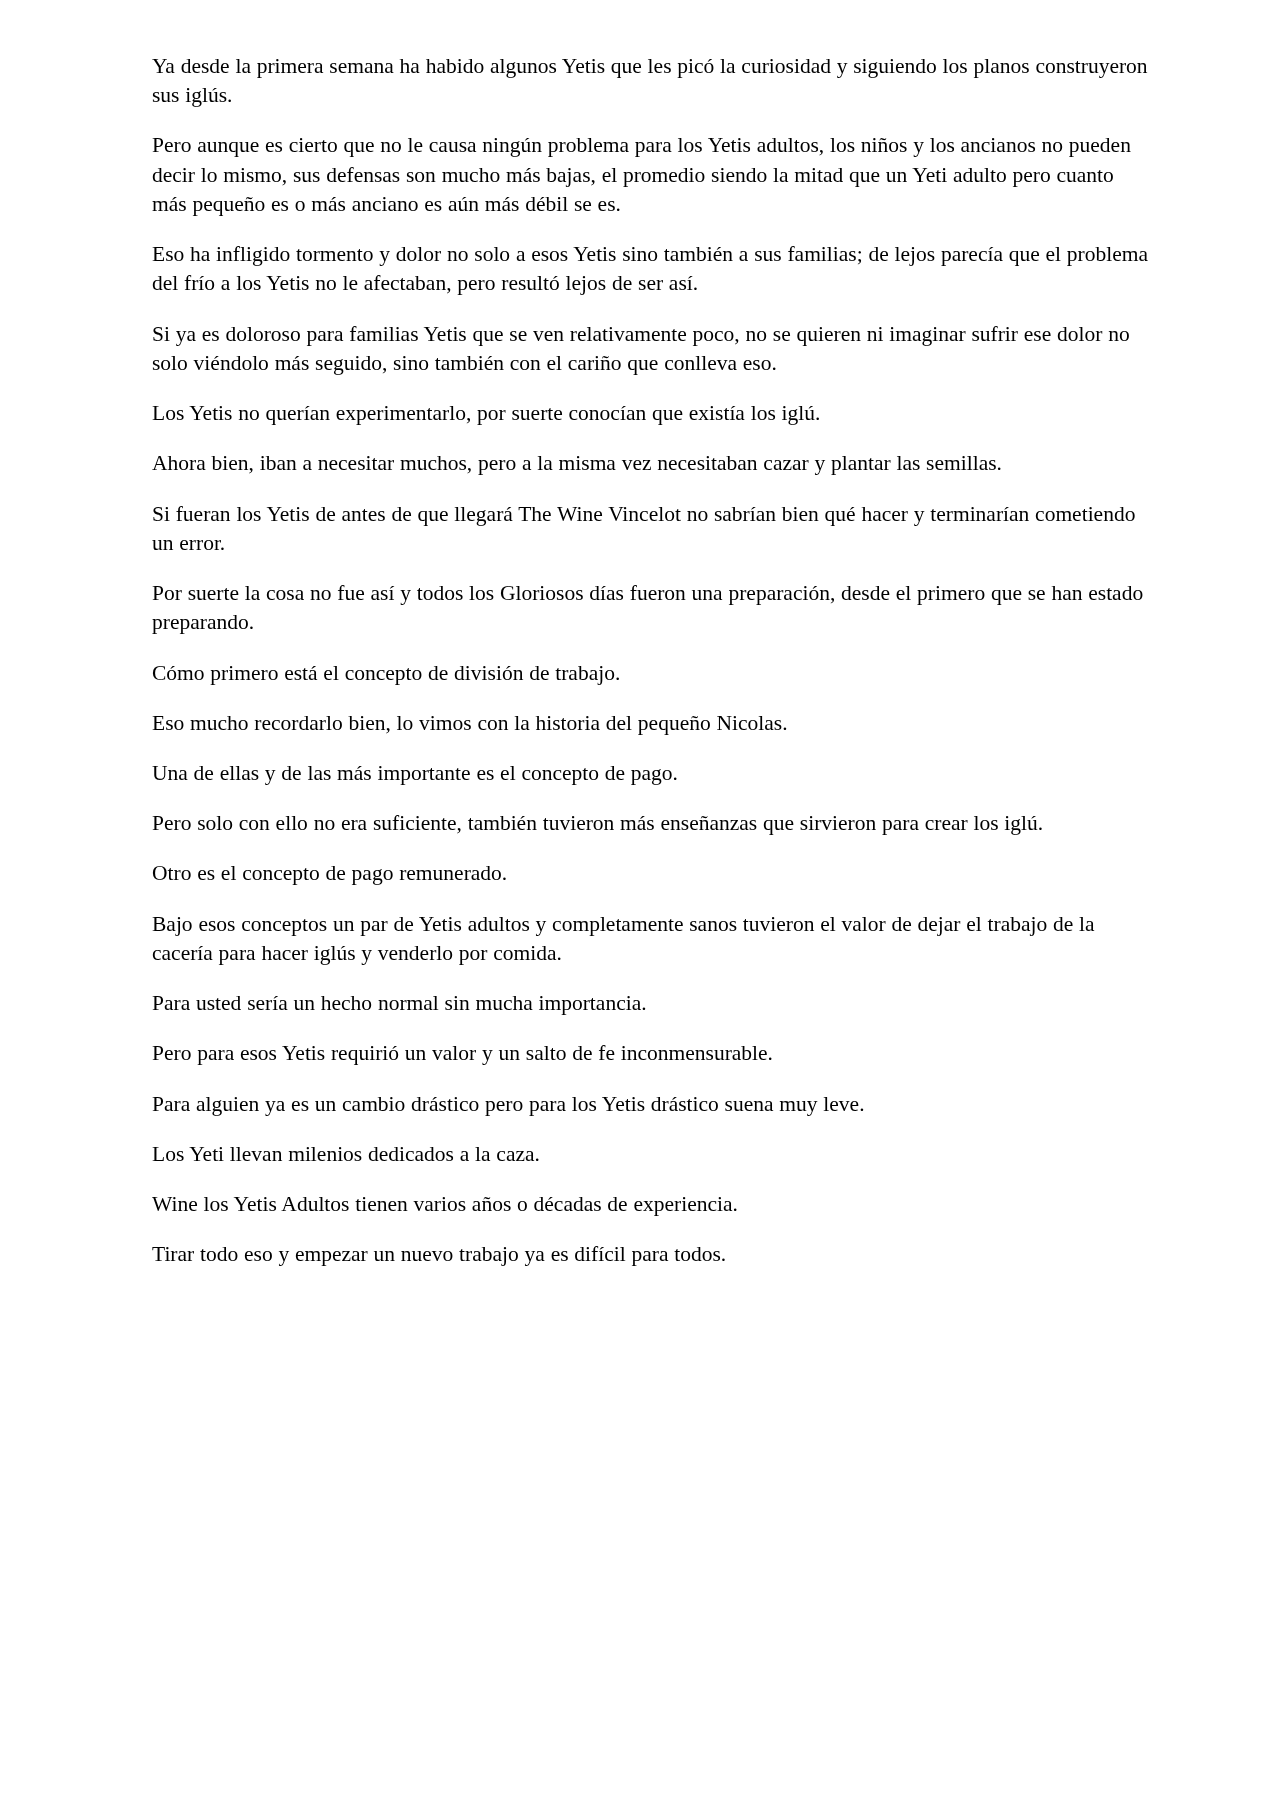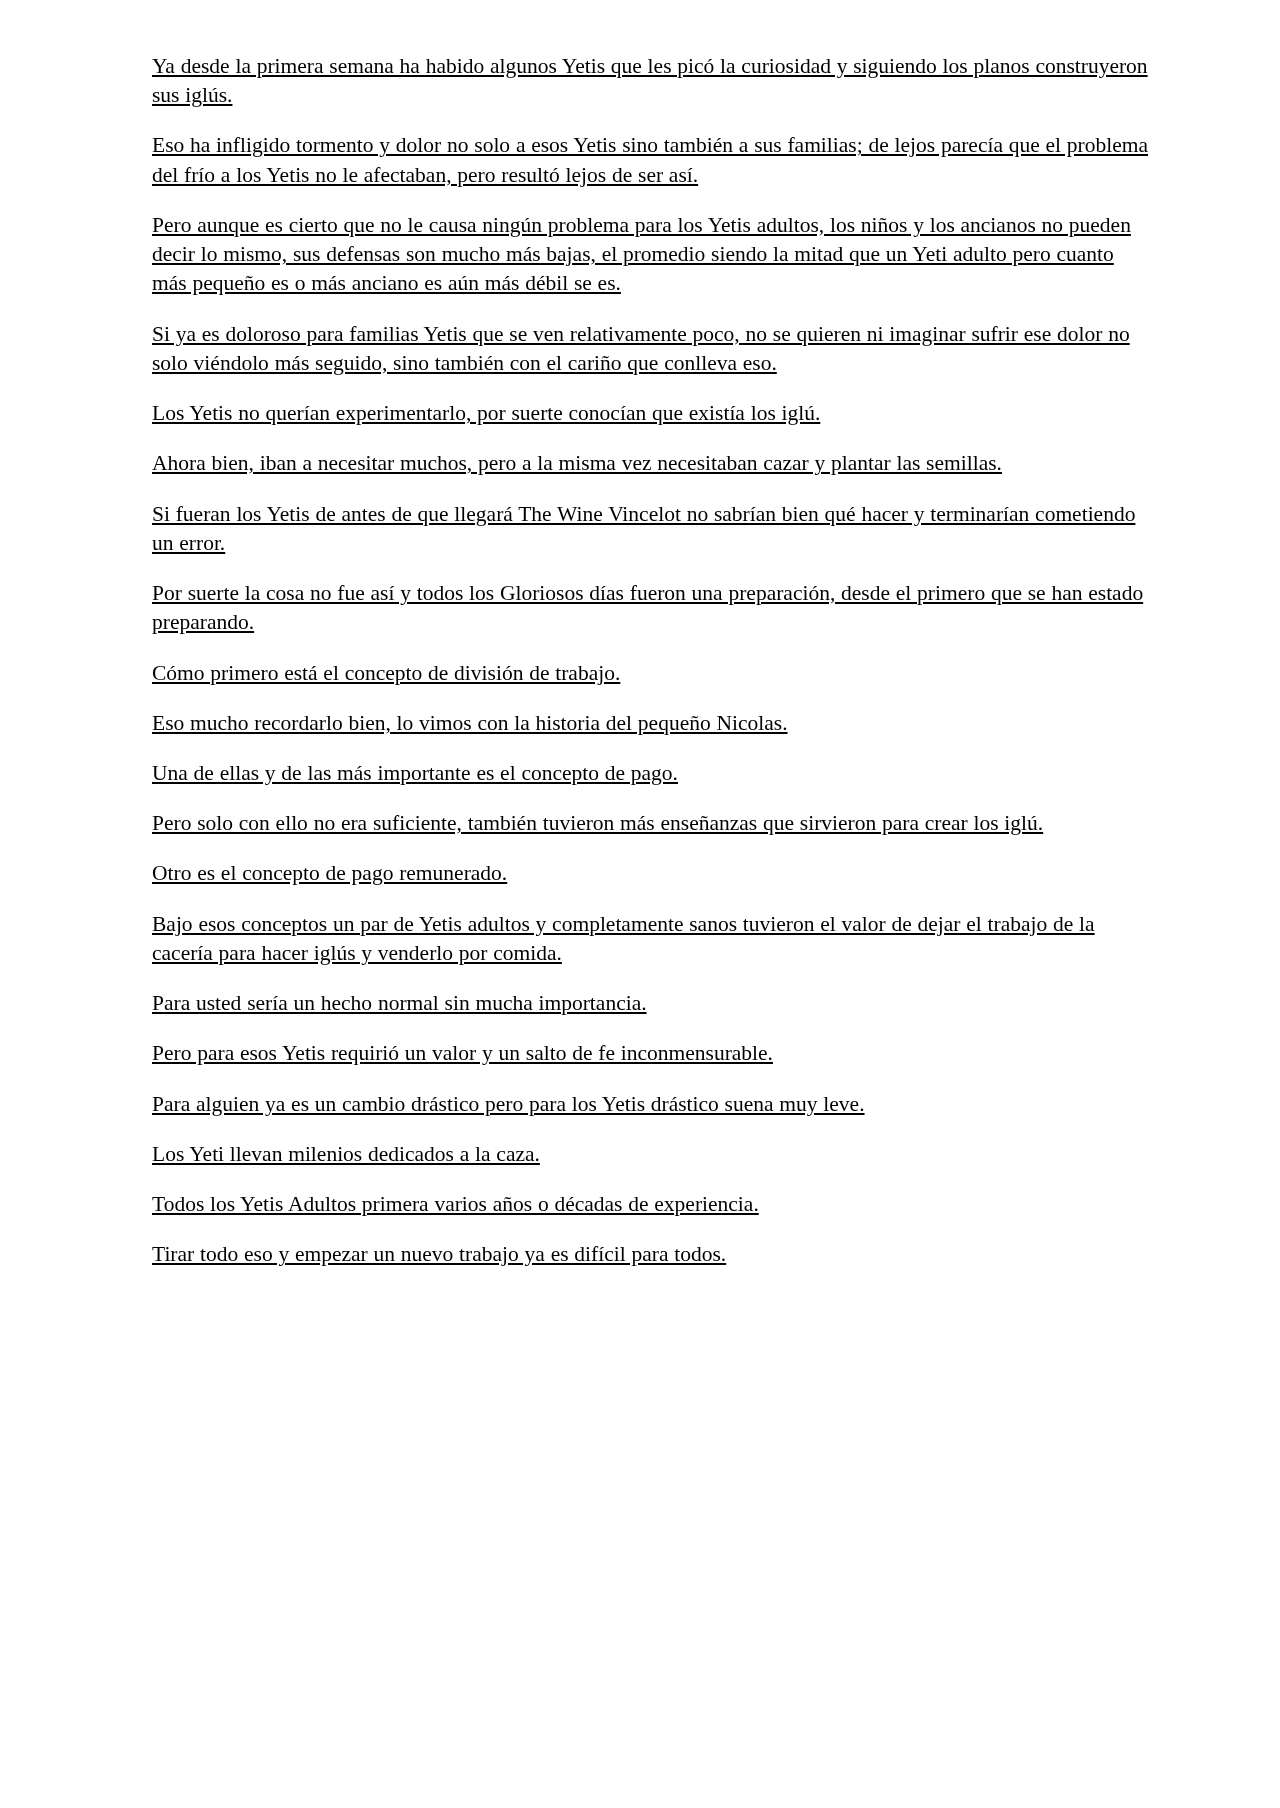--- a/index.html
+++ b/index.html
@@ -22,42 +22,41 @@
   }
   .doc-body {
     width: 100%;
   }
   p.para {
     margin: 0 0 21px 0;
     font-size: 21.5px;
     line-height: 1.36;
     text-align: left;
     word-spacing: 0.4px;
-    text-decoration: underline;
   }
 </style>
 </head>
 <body>
 
 <div class="page">
   <div class="doc-body">
     <p class="para">Ya desde la primera semana ha habido algunos Yetis que les picó la curiosidad y siguiendo los planos construyeron sus iglús.</p>
+    <p class="para">Pero aunque es cierto que no le causa ningún problema para los Yetis adultos, los niños y los ancianos no pueden decir lo mismo, sus defensas son mucho más bajas, el promedio siendo la mitad que un Yeti adulto pero cuanto más pequeño es o más anciano es aún más débil se es.</p>
     <p class="para">Eso ha infligido tormento y dolor no solo a esos Yetis sino también a sus familias; de lejos parecía que el problema del frío a los Yetis no le afectaban, pero resultó lejos de ser así.</p>
-    <p class="para">Pero aunque es cierto que no le causa ningún problema para los Yetis adultos, los niños y los ancianos no pueden decir lo mismo, sus defensas son mucho más bajas, el promedio siendo la mitad que un Yeti adulto pero cuanto más pequeño es o más anciano es aún más débil se es.</p>
     <p class="para">Si ya es doloroso para familias Yetis que se ven relativamente poco, no se quieren ni imaginar sufrir ese dolor no solo viéndolo más seguido, sino también con el cariño que conlleva eso.</p>
     <p class="para">Los Yetis no querían experimentarlo, por suerte conocían que existía los iglú.</p>
     <p class="para">Ahora bien, iban a necesitar muchos, pero a la misma vez necesitaban cazar y plantar las semillas.</p>
     <p class="para">Si fueran los Yetis de antes de que llegará The Wine Vincelot no sabrían bien qué hacer y terminarían cometiendo un error.</p>
     <p class="para">Por suerte la cosa no fue así y todos los Gloriosos días fueron una preparación, desde el primero que se han estado preparando.</p>
     <p class="para">Cómo primero está el concepto de división de trabajo.</p>
     <p class="para">Eso mucho recordarlo bien, lo vimos con la historia del pequeño Nicolas.</p>
     <p class="para">Una de ellas y de las más importante es el concepto de pago.</p>
     <p class="para">Pero solo con ello no era suficiente, también tuvieron más enseñanzas que sirvieron para crear los iglú.</p>
     <p class="para">Otro es el concepto de pago remunerado.</p>
     <p class="para">Bajo esos conceptos un par de Yetis adultos y completamente sanos tuvieron el valor de dejar el trabajo de la cacería para hacer iglús y venderlo por comida.</p>
     <p class="para">Para usted sería un hecho normal sin mucha importancia.</p>
     <p class="para">Pero para esos Yetis requirió un valor y un salto de fe inconmensurable.</p>
     <p class="para">Para alguien ya es un cambio drástico pero para los Yetis drástico suena muy leve.</p>
     <p class="para">Los Yeti llevan milenios dedicados a la caza.</p>
-    <p class="para">Todos los Yetis Adultos primera varios años o décadas de experiencia.</p>
+    <p class="para">Wine los Yetis Adultos tienen varios años o décadas de experiencia.</p>
     <p class="para">Tirar todo eso y empezar un nuevo trabajo ya es difícil para todos.</p>
   </div>
 </div>
 
 </body></html>

